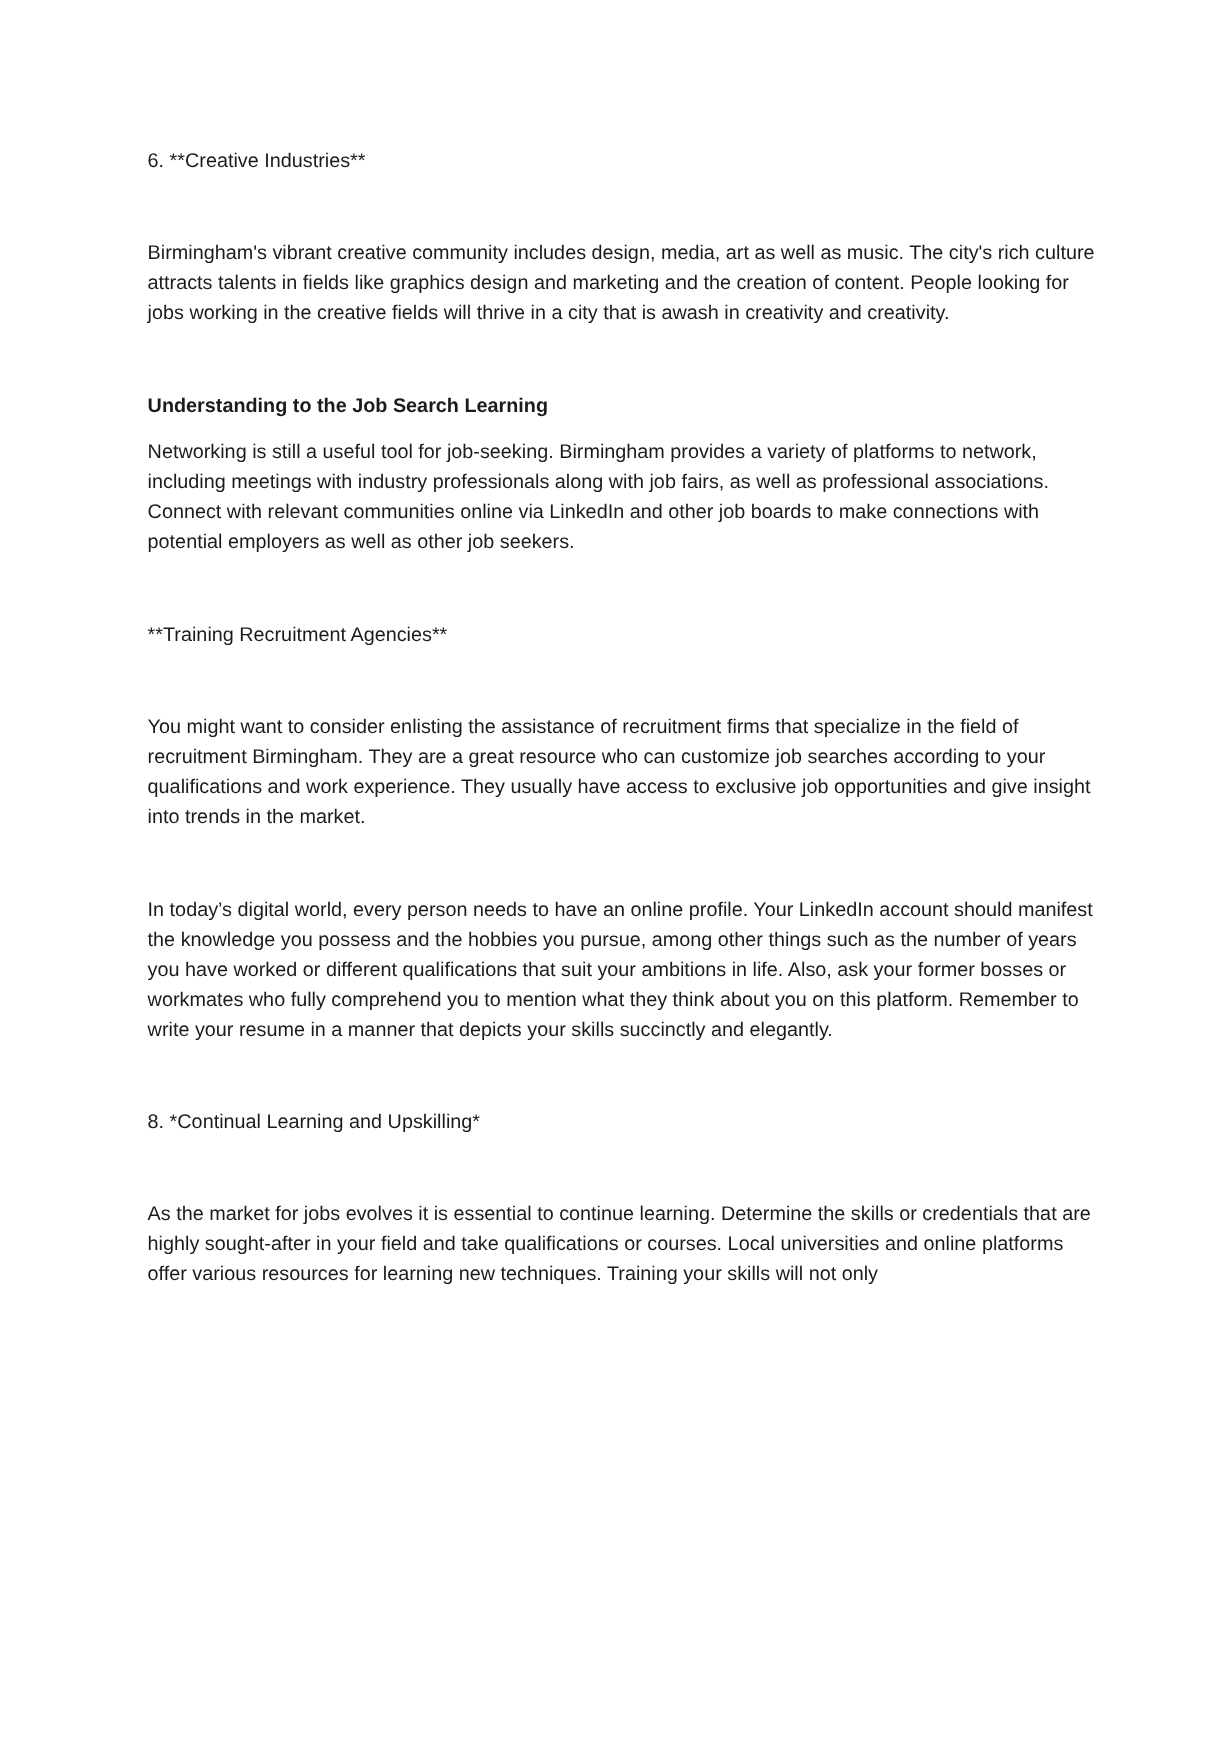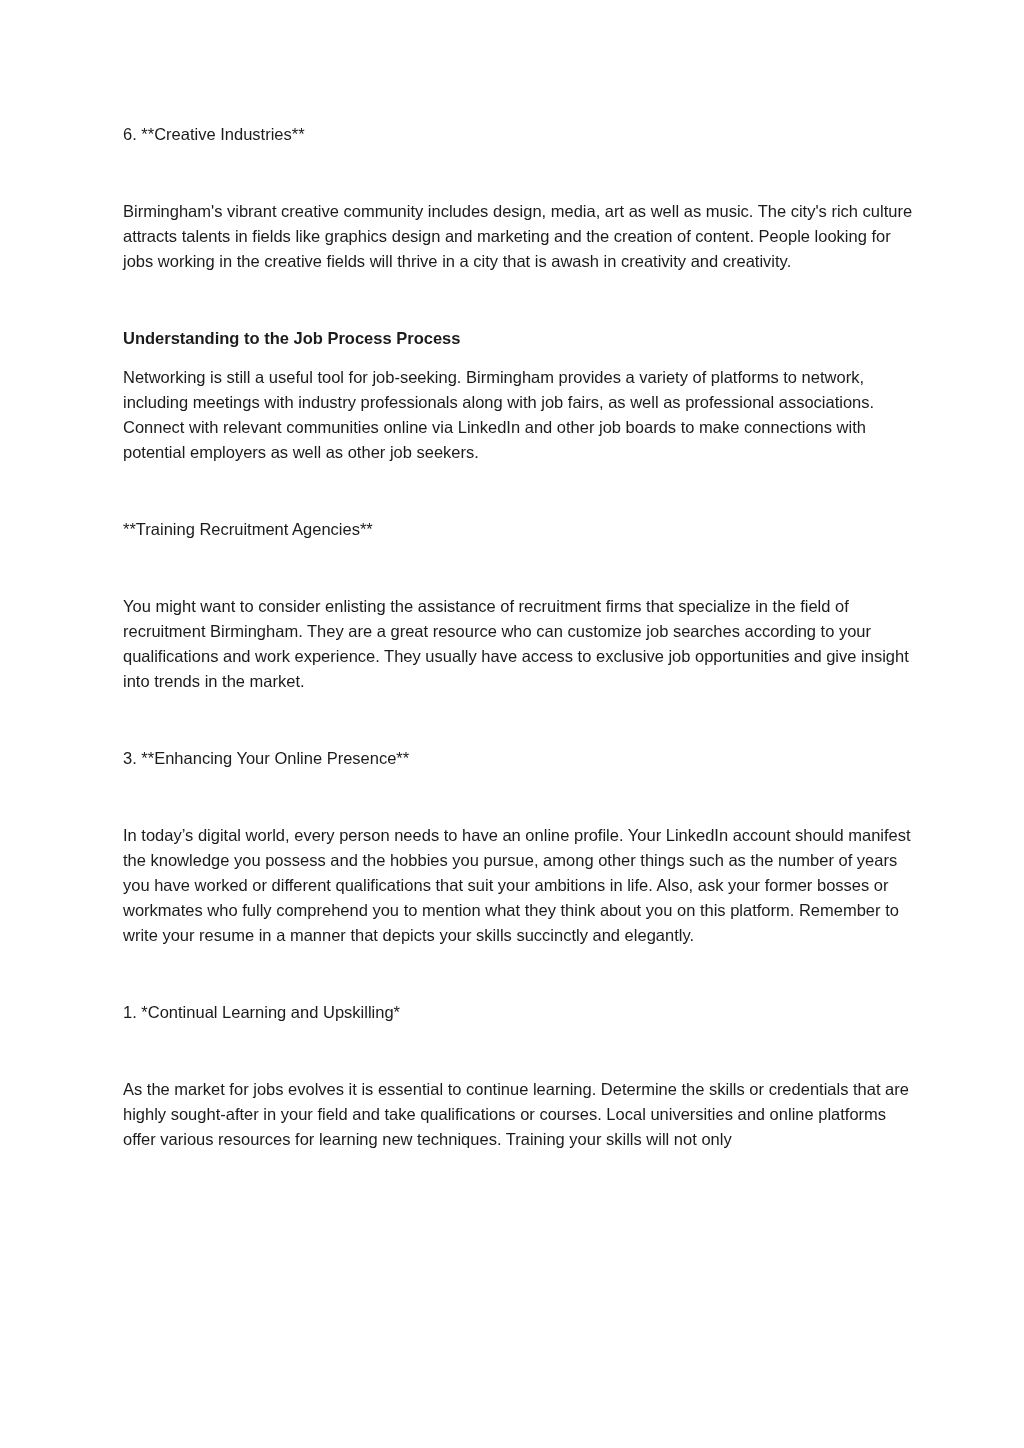--- a/index.html
+++ b/index.html
@@ -37,30 +37,29 @@
 </style>
 </head>
 <body>
 
 <div class="page">
   <div class="doc">
     <p class="block">6. **Creative Industries**</p>
 
     <p class="block">Birmingham's vibrant creative community includes design, media, art as well as music. The city's rich culture attracts talents in fields like graphics design and marketing and the creation of content. People looking for jobs working in the creative fields will thrive in a city that is awash in creativity and creativity.</p>
 
-    <p class="block bold tight">Understanding to the Job Process Process</p>
+    <p class="block bold tight">Understanding to the Job Search Learning</p>
 
 
     <p class="block">Networking is still a useful tool for job-seeking. Birmingham provides a variety of platforms to network, including meetings with industry professionals along with job fairs, as well as professional associations. Connect with relevant communities online via LinkedIn and other job boards to make connections with potential employers as well as other job seekers.</p>
 
     <p class="block">**Training Recruitment Agencies**</p>
 
     <p class="block">You might want to consider enlisting the assistance of recruitment firms that specialize in the field of recruitment Birmingham. They are a great resource who can customize job searches according to your qualifications and work experience. They usually have access to exclusive job opportunities and give insight into trends in the market.</p>
 
-    <p class="block">3. **Enhancing Your Online Presence**</p>
 
     <p class="block">In today’s digital world, every person needs to have an online profile. Your LinkedIn account should manifest the knowledge you possess and the hobbies you pursue, among other things such as the number of years you have worked or different qualifications that suit your ambitions in life. Also, ask your former bosses or workmates who fully comprehend you to mention what they think about you on this platform. Remember to write your resume in a manner that depicts your skills succinctly and elegantly.</p>
 
-    <p class="block">1. *Continual Learning and Upskilling*</p>
+    <p class="block">8. *Continual Learning and Upskilling*</p>
 
     <p class="block">As the market for jobs evolves it is essential to continue learning. Determine the skills or credentials that are highly sought-after in your field and take qualifications or courses. Local universities and online platforms offer various resources for learning new techniques. Training your skills will not only</p>
   </div>
 </div>
 
 </body></html>

